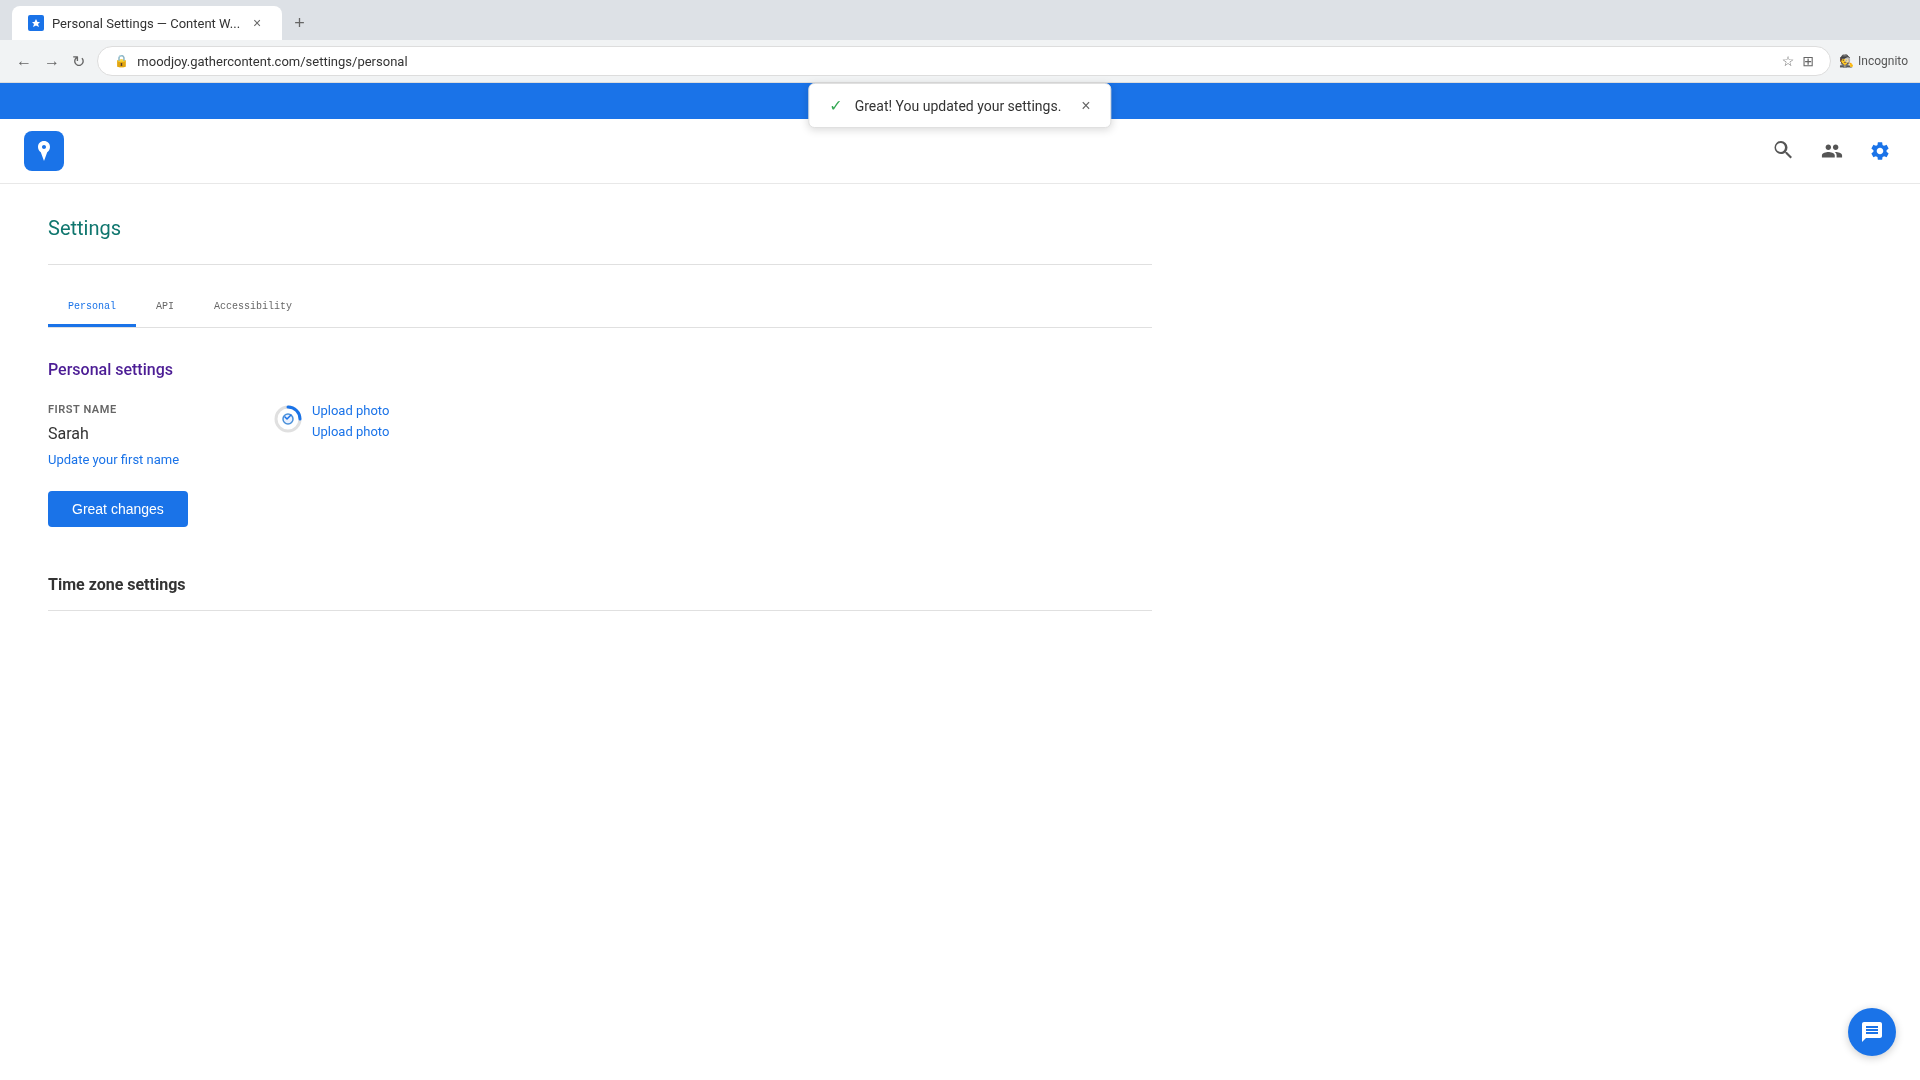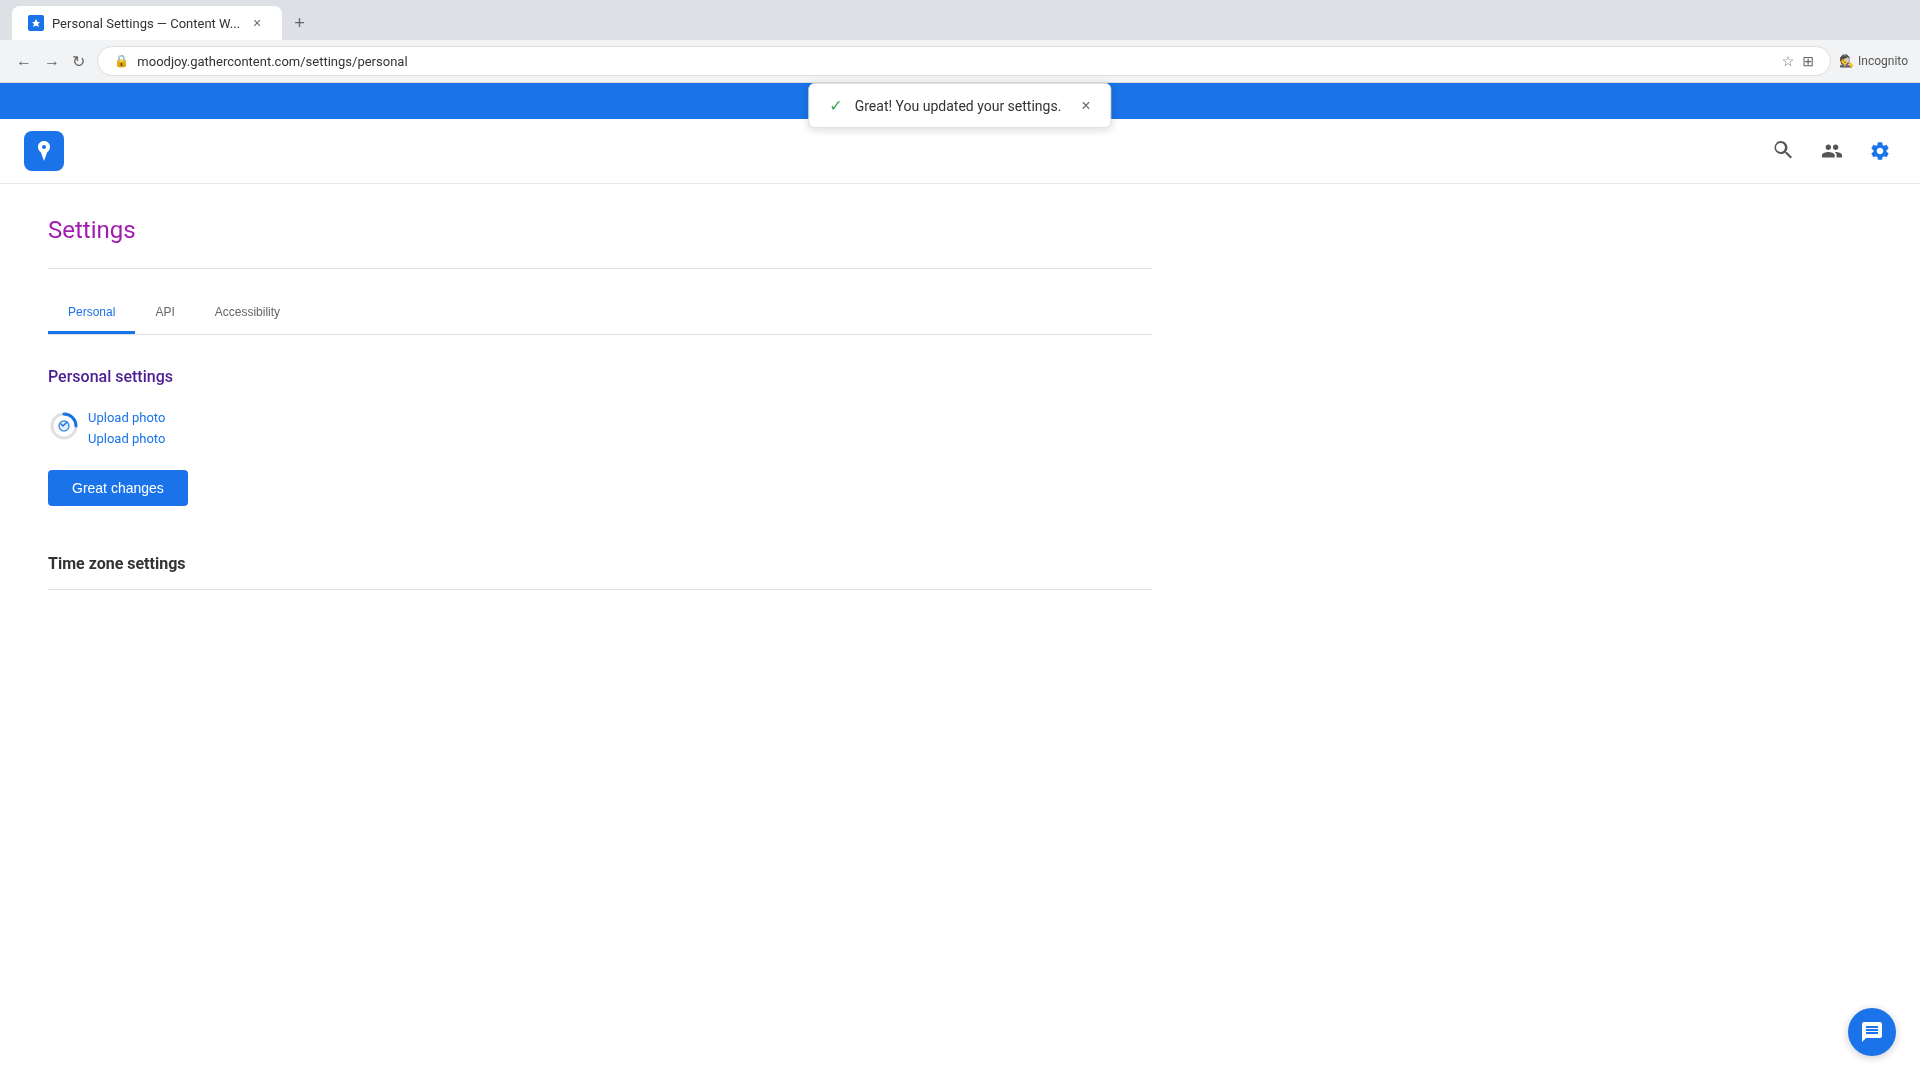--- a/index.html
+++ b/index.html
@@ -32,26 +32,26 @@
 
     
     .app-header { display: flex; align-items: center; justify-content: space-between; padding: 12px 24px; border-bottom: 1px solid #e8e8e8; background: #fff; }
     .app-logo { width: 40px; height: 40px; background: #1a73e8; border-radius: 8px; display: flex; align-items: center; justify-content: center; cursor: pointer; }
     .app-logo svg { fill: #fff; }
     .header-icons { display: flex; align-items: center; gap: 16px; }
     .header-icon-btn { background: none; border: none; cursor: pointer; color: #666; font-size: 20px; display: flex; align-items: center; justify-content: center; width: 32px; height: 32px; border-radius: 50%; }
 
     
     .main-content { padding: 32px 48px; max-width: 1200px; }
-    .page-title { font-size: 24px; font-weight: 400; color: #a21caf; margin-bottom: 24px; }
+    .page-title { font-size: 20px; font-weight: 400; color: #0f766e; margin-bottom: 24px; }
     .page-title-divider { border: none; border-top: 1px solid #e0e0e0; margin-bottom: 24px; }
 
     
     .tabs { display: flex; gap: 0; border-bottom: 1px solid #e0e0e0; margin-bottom: 32px; }
-    .tab { padding: 12px 20px; font-size: 12px; color: #666; cursor: pointer; border-bottom: 3px solid transparent; text-decoration: none; background: none; border-top: none; border-left: none; border-right: none; }
+    .tab { padding: 12px 20px; font-size: 10px; color: #666; cursor: pointer; border-bottom: 3px solid transparent; text-decoration: none; background: none; border-top: none; border-left: none; border-right: none; font-family: Liberation Mono, monospace; }
     .tab.active { color: #1a73e8; border-bottom-color: #1a73e8; font-weight: 500; }
 
     
     .section-title { font-size: 16px; font-weight: 500; color: #4c1d95; margin-bottom: 24px; }
 
     
     .form-grid { display: grid; grid-template-columns: 200px 200px 1fr; gap: 24px; align-items: start; }
     .form-field-label { font-size: 11px; font-weight: 600; color: #666; text-transform: uppercase; letter-spacing: 0.05em; margin-bottom: 8px; }
     .form-field-value { font-size: 16px; color: #333; margin-bottom: 8px; }
     .form-field-link { font-size: 13px; color: #1a73e8; text-decoration: none; cursor: pointer; }
@@ -171,20 +171,25 @@
     <button class="tab">
       <span>Accessibility</span>
     </button>
   </div>
 
   <div>
     <h2 class="section-title">Personal settings</h2>
 
     <div class="form-grid">
 
+      <div>
+        <div class="form-field-label">FIRST NAME</div>
+        <div class="form-field-value">Sarah</div>
+        <a class="form-field-link" href="#">Update your first name</a>
+      </div>
 
 
       <div>
         <div class="profile-pic-section">
 
           <div class="profile-pic-spinner">
             <svg class="spinner-svg" width="32" height="32" viewBox="0 0 32 32">
               <circle cx="16" cy="16" r="12" fill="none" stroke="#e0e0e0" stroke-width="3"></circle>
               <path d="M16 4a12 12 0 0 1 12 12" fill="none" stroke="#1a73e8" stroke-width="3" stroke-linecap="round"></path>
               <circle cx="16" cy="16" r="5" fill="#e8f0fe" stroke="#4a90d9" stroke-width="1.5"></circle>

